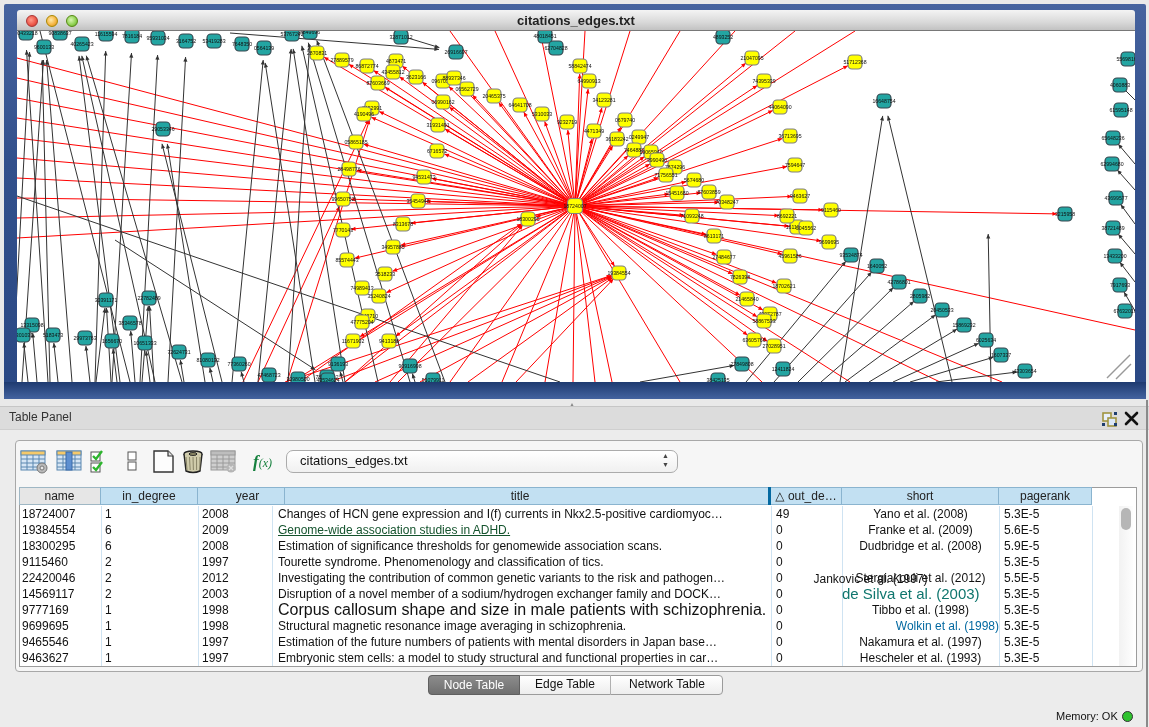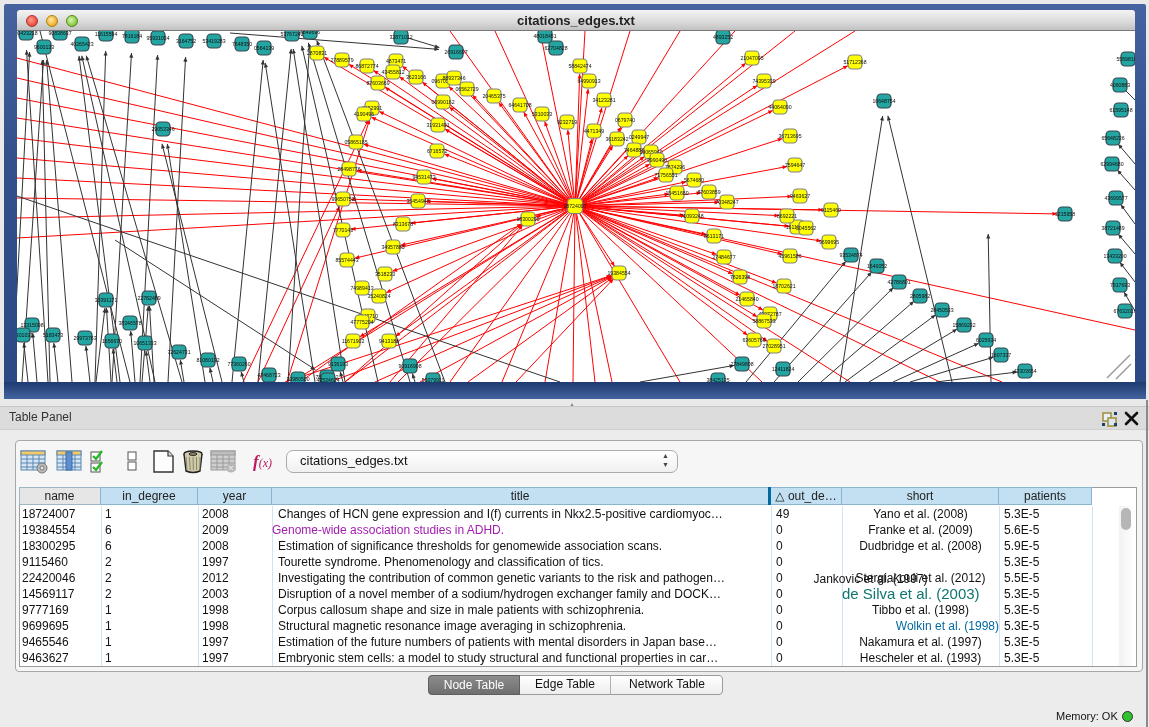--- a/index.html
+++ b/index.html
@@ -696,53 +696,53 @@
     <rect x="1" y="2" width="24" height="4" fill="#bdbdbd" stroke="#9a9a9a"></rect>
     <line x1="1" y1="10" x2="25" y2="10" stroke="#9a9a9a"></line>
     <line x1="1" y1="14" x2="25" y2="14" stroke="#9a9a9a"></line>
     <line x1="1" y1="18" x2="25" y2="18" stroke="#9a9a9a"></line>
     <line x1="7" y1="6" x2="7" y2="21" stroke="#9a9a9a"></line>
     <line x1="13" y1="6" x2="13" y2="21" stroke="#9a9a9a"></line>
     <line x1="19" y1="6" x2="19" y2="21" stroke="#9a9a9a"></line>
     <circle cx="21" cy="19" r="4.5" fill="#b5b5b5"></circle>
     <path d="M19 17 L23 21 M23 17 L19 21" stroke="#ddd" stroke-width="1.4"></path>
   </svg>
-<div style="position:absolute;left:253px;top:452px;font-size:17px;font-style:italic;color:#be185d;font-family:'Liberation Serif',serif;"><b>f</b><span style="font-size:12px">(x)</span></div>
+<div style="position:absolute;left:253px;top:452px;font-size:17px;font-style:italic;color:#15803d;font-family:'Liberation Serif',serif;"><b>f</b><span style="font-size:12px">(x)</span></div>
 <div style="position:absolute;left:286px;top:450px;width:392px;height:23px;background:linear-gradient(#fff,#f0f0f0);border:1px solid #ababab;border-radius:7px;box-sizing:border-box;"></div>
 <div style="position:absolute;left:300px;top:453px;font-size:13px;color:#111;">citations_edges.txt</div>
 <div style="position:absolute;left:662px;top:451px;font-size:7px;color:#444;line-height:9px;">▲<br>▼</div>
 
 <div style="position:absolute;left:19px;top:487px;width:1118px;height:180px;background:#fff;border:1px solid #9c9c9c;box-sizing:border-box;"></div>
 <div style="position:absolute;left:19px;top:487px;width:1073px;height:18px;background:#c2e0f2;border:1px solid #8ab4cf;box-sizing:border-box;"></div>
 <div style="position:absolute;left:19px;top:487px;width:82px;height:18px;background:#e6e6e6;border:1px solid #9fb7c4;box-sizing:border-box;"></div>
 <div style="position:absolute;left:19px;top:487px;width:82px;height:18px;line-height:18px;text-align:center;font-size:12px;color:#222;border-right:1px solid #8ab4cf;box-sizing:border-box;">name</div>
 <div style="position:absolute;left:101px;top:487px;width:97px;height:18px;line-height:18px;text-align:center;font-size:12px;color:#222;border-right:1px solid #8ab4cf;box-sizing:border-box;">in_degree</div>
-<div style="position:absolute;left:198px;top:487px;width:74px;height:18px;line-height:18px;text-align:center;font-size:12px;color:#222;border-right:1px solid #8ab4cf;box-sizing:border-box;">year</div>
+<div style="position:absolute;left:211px;top:487px;width:74px;height:18px;line-height:18px;text-align:center;font-size:12px;color:#222;border-right:1px solid #8ab4cf;box-sizing:border-box;">year</div>
 <div style="position:absolute;left:272px;top:487px;width:499px;height:18px;line-height:18px;text-align:center;font-size:12px;color:#222;border-right:3px solid #0369a1;box-sizing:border-box;">title</div>
 <div style="position:absolute;left:771px;top:487px;width:71px;height:18px;line-height:18px;text-align:center;font-size:12px;color:#222;border-right:1px solid #8ab4cf;box-sizing:border-box;">△ out_de…</div>
 <div style="position:absolute;left:842px;top:487px;width:157px;height:18px;line-height:18px;text-align:center;font-size:12px;color:#222;border-right:1px solid #8ab4cf;box-sizing:border-box;">short</div>
-<div style="position:absolute;left:999px;top:487px;width:93px;height:18px;line-height:18px;text-align:center;font-size:12px;color:#222;border-right:1px solid #8ab4cf;box-sizing:border-box;">patients</div>
+<div style="position:absolute;left:999px;top:487px;width:93px;height:18px;line-height:18px;text-align:center;font-size:12px;color:#222;border-right:1px solid #8ab4cf;box-sizing:border-box;">pagerank</div>
 <div style="position:absolute;left:101px;top:506px;width:1px;height:160px;background:#cfe3f2;"></div>
 <div style="position:absolute;left:198px;top:506px;width:1px;height:160px;background:#cfe3f2;"></div>
 <div style="position:absolute;left:272px;top:506px;width:1px;height:160px;background:#cfe3f2;"></div>
 <div style="position:absolute;left:771px;top:506px;width:1px;height:160px;background:#cfe3f2;"></div>
 <div style="position:absolute;left:842px;top:506px;width:1px;height:160px;background:#cfe3f2;"></div>
 <div style="position:absolute;left:999px;top:506px;width:1px;height:160px;background:#cfe3f2;"></div>
 <div style="position:absolute;left:1092px;top:506px;width:1px;height:160px;background:#cfe3f2;"></div>
 <div style="position:absolute;left:22px;top:506px;width:80px;height:16px;line-height:16px;font-size:12px;color:#111;white-space:nowrap;">18724007</div>
 <div style="position:absolute;left:105px;top:506px;font-size:12px;line-height:16px;color:#111;">1</div>
 <div style="position:absolute;left:202px;top:506px;font-size:12px;line-height:16px;color:#111;">2008</div>
 <div style="position:absolute;left:278px;top:506px;width:492px;font-size:12px;line-height:16px;color:#111;white-space:nowrap;overflow:hidden;">Changes of HCN gene expression and I(f) currents in Nkx2.5-positive cardiomyoc…</div>
 <div style="position:absolute;left:776px;top:506px;font-size:12px;line-height:16px;color:#111;">49</div>
 <div style="position:absolute;left:842px;top:506px;width:157px;text-align:center;font-size:12px;line-height:16px;color:#111;">Yano et al. (2008)</div>
 <div style="position:absolute;left:1004px;top:506px;font-size:12px;line-height:16px;color:#111;">5.3E-5</div>
 <div style="position:absolute;left:22px;top:522px;width:80px;height:16px;line-height:16px;font-size:12px;color:#111;white-space:nowrap;">19384554</div>
 <div style="position:absolute;left:105px;top:522px;font-size:12px;line-height:16px;color:#111;">6</div>
 <div style="position:absolute;left:202px;top:522px;font-size:12px;line-height:16px;color:#111;">2009</div>
-<div style="position:absolute;left:272px;top:522px;width:492px;font-size:12px;line-height:16px;color:#a21caf;white-space:nowrap;overflow:hidden;">Genome-wide association studies in ADHD.</div>
+<div style="position:absolute;left:278px;top:522px;width:492px;font-size:12px;line-height:16px;color:#14532d;white-space:nowrap;overflow:hidden;text-decoration:underline;">Genome-wide association studies in ADHD.</div>
 <div style="position:absolute;left:776px;top:522px;font-size:12px;line-height:16px;color:#111;">0</div>
 <div style="position:absolute;left:842px;top:522px;width:157px;text-align:center;font-size:12px;line-height:16px;color:#111;">Franke et al. (2009)</div>
 <div style="position:absolute;left:1004px;top:522px;font-size:12px;line-height:16px;color:#111;">5.6E-5</div>
 <div style="position:absolute;left:22px;top:538px;width:80px;height:16px;line-height:16px;font-size:12px;color:#111;white-space:nowrap;">18300295</div>
 <div style="position:absolute;left:105px;top:538px;font-size:12px;line-height:16px;color:#111;">6</div>
 <div style="position:absolute;left:202px;top:538px;font-size:12px;line-height:16px;color:#111;">2008</div>
 <div style="position:absolute;left:278px;top:538px;width:492px;font-size:12px;line-height:16px;color:#111;white-space:nowrap;overflow:hidden;">Estimation of significance thresholds for genomewide association scans.</div>
 <div style="position:absolute;left:776px;top:538px;font-size:12px;line-height:16px;color:#111;">0</div>
 <div style="position:absolute;left:842px;top:538px;width:157px;text-align:center;font-size:12px;line-height:16px;color:#111;">Dudbridge et al. (2008)</div>
 <div style="position:absolute;left:1004px;top:538px;font-size:12px;line-height:16px;color:#111;">5.9E-5</div>
@@ -763,21 +763,21 @@
 <div style="position:absolute;left:22px;top:586px;width:80px;height:16px;line-height:16px;font-size:12px;color:#111;white-space:nowrap;">14569117</div>
 <div style="position:absolute;left:105px;top:586px;font-size:12px;line-height:16px;color:#111;">2</div>
 <div style="position:absolute;left:202px;top:586px;font-size:12px;line-height:16px;color:#111;">2003</div>
 <div style="position:absolute;left:278px;top:586px;width:492px;font-size:12px;line-height:16px;color:#111;white-space:nowrap;overflow:hidden;">Disruption of a novel member of a sodium/hydrogen exchanger family and DOCK…</div>
 <div style="position:absolute;left:776px;top:586px;font-size:12px;line-height:16px;color:#111;">0</div>
 <div style="position:absolute;left:842px;top:586px;width:157px;text-align:left;font-size:15px;line-height:16px;color:#0f766e;">de Silva et al. (2003)</div>
 <div style="position:absolute;left:1004px;top:586px;font-size:12px;line-height:16px;color:#111;">5.3E-5</div>
 <div style="position:absolute;left:22px;top:602px;width:80px;height:16px;line-height:16px;font-size:12px;color:#111;white-space:nowrap;">9777169</div>
 <div style="position:absolute;left:105px;top:602px;font-size:12px;line-height:16px;color:#111;">1</div>
 <div style="position:absolute;left:202px;top:602px;font-size:12px;line-height:16px;color:#111;">1998</div>
-<div style="position:absolute;left:278px;top:602px;width:492px;font-size:12px;line-height:16px;color:#111;white-space:nowrap;overflow:hidden;">Corpus callosum shape and size in male patients with schizophrenia.</div>
+<div style="position:absolute;left:278px;top:602px;width:492px;font-size:16px;line-height:16px;color:#111;white-space:nowrap;overflow:hidden;">Corpus callosum shape and size in male patients with schizophrenia.</div>
 <div style="position:absolute;left:776px;top:602px;font-size:12px;line-height:16px;color:#111;">0</div>
 <div style="position:absolute;left:842px;top:602px;width:157px;text-align:center;font-size:12px;line-height:16px;color:#111;">Tibbo et al. (1998)</div>
 <div style="position:absolute;left:1004px;top:602px;font-size:12px;line-height:16px;color:#111;">5.3E-5</div>
 <div style="position:absolute;left:22px;top:618px;width:80px;height:16px;line-height:16px;font-size:12px;color:#111;white-space:nowrap;">9699695</div>
 <div style="position:absolute;left:105px;top:618px;font-size:12px;line-height:16px;color:#111;">1</div>
 <div style="position:absolute;left:202px;top:618px;font-size:12px;line-height:16px;color:#111;">1998</div>
 <div style="position:absolute;left:278px;top:618px;width:492px;font-size:12px;line-height:16px;color:#111;white-space:nowrap;overflow:hidden;">Structural magnetic resonance image averaging in schizophrenia.</div>
 <div style="position:absolute;left:776px;top:618px;font-size:12px;line-height:16px;color:#111;">0</div>
 <div style="position:absolute;left:842px;top:618px;width:157px;text-align:right;font-size:12px;line-height:16px;color:#0369a1;">Wolkin et al. (1998)</div>
 <div style="position:absolute;left:1004px;top:618px;font-size:12px;line-height:16px;color:#111;">5.3E-5</div>

